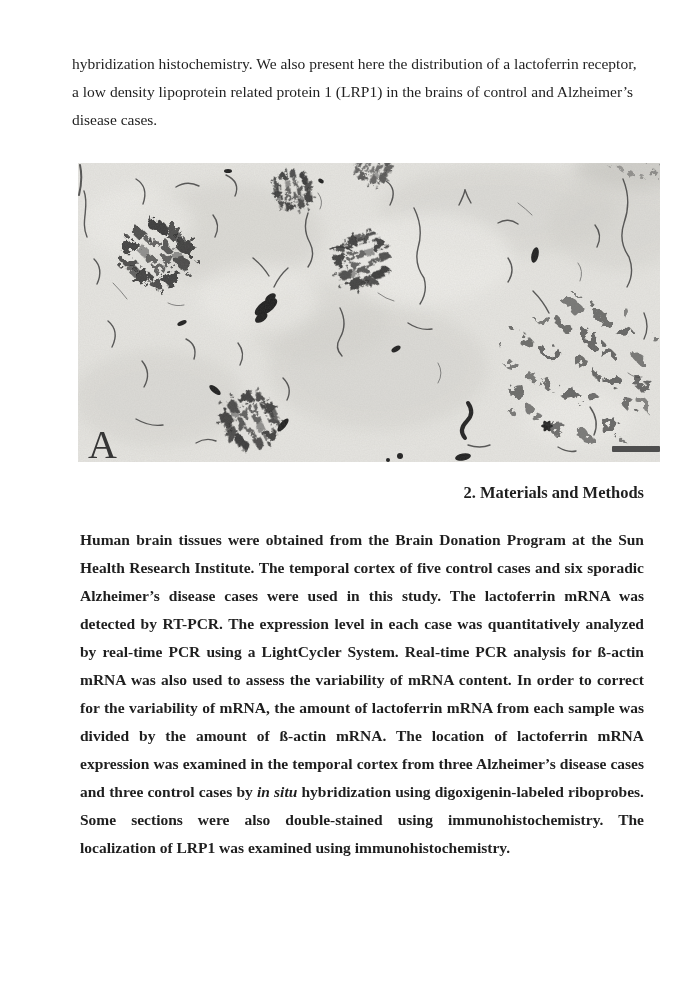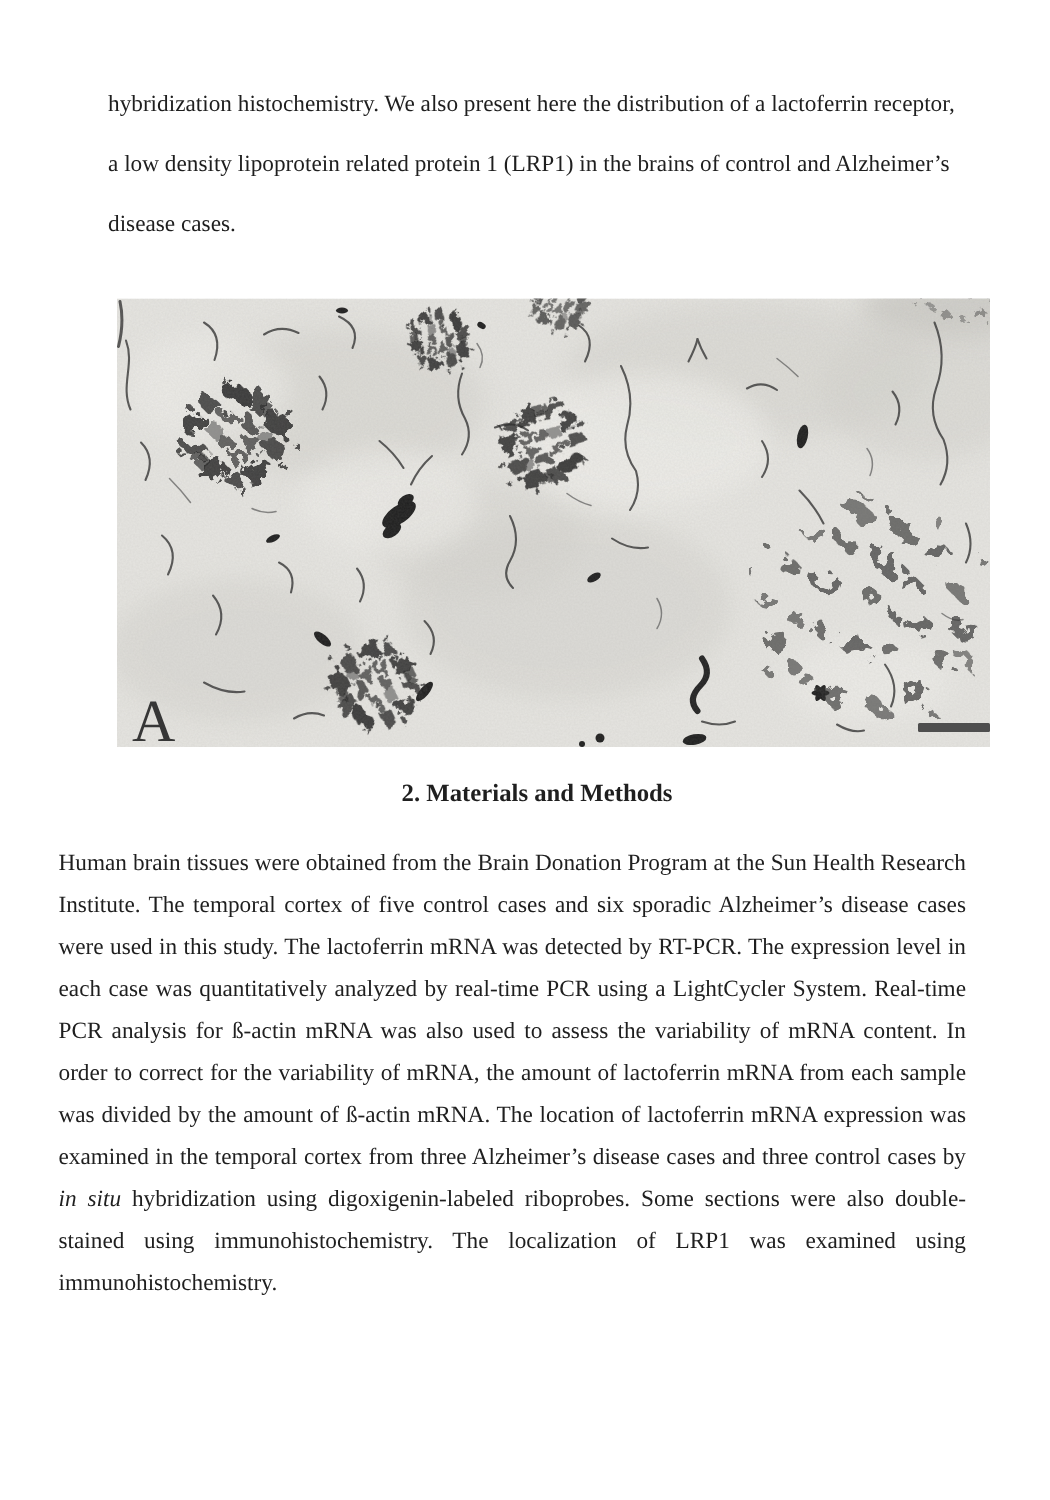--- a/index.html
+++ b/index.html
@@ -6,39 +6,40 @@
   .page{
     position:relative;
     width:700px;height:1000px;
     background:#ffffff;
     color:#1f1f1f;
     font-family:"Liberation Serif","DejaVu Serif",serif;
     overflow:hidden;
   }
   .intro{
     margin:50px 56px 0 72px;
-    font-size:15.5px;line-height:40px;
+    font-size:15.5px;line-height:28px;
     text-align:left;
   }
   .fig{margin:29px 0 0 78px;width:582px;height:299px;padding:0;}
   .fig svg{display:block;}
   .caption{
     margin:6px 56px 0 72px;
     font-size:15.5px;line-height:28px;
     text-align:justify;
   }
   .heading{
     margin:17px 56px 0 72px;
     font-size:16.5px;line-height:28px;
-    font-weight:bold;text-align:center;
+    font-weight:bold;text-align:right;
   }
   .methods{
-    margin:19px 56px 0 39px;
+    margin:19px 56px 0 80px;
     font-size:15.5px;line-height:28px;
     text-align:justify;
+    font-weight:bold;
   }
   .methods em{font-style:italic;}
   .panel-label{
     font-family:"Liberation Serif","DejaVu Serif",serif;
     font-size:40px;fill:#363636;
   }
 </style>
 </head>
 <body>
 

